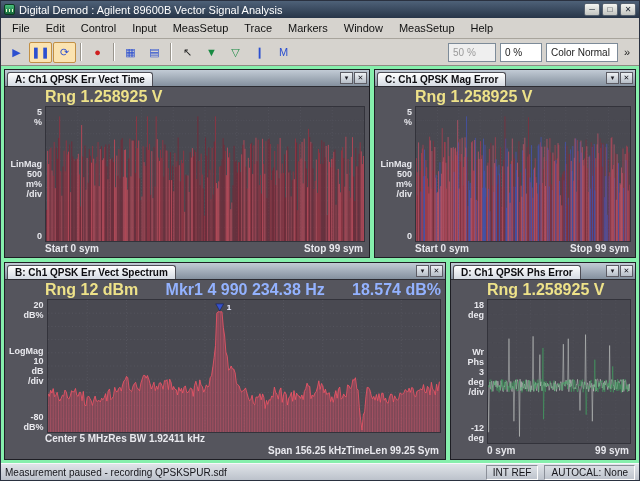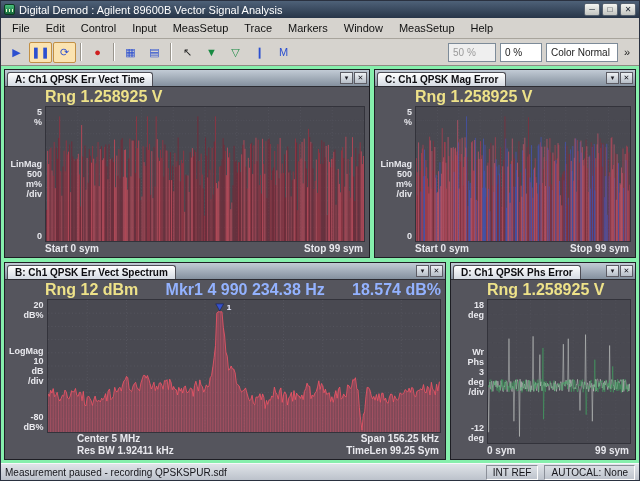--- a/index.html
+++ b/index.html
@@ -38,21 +38,21 @@
 .rng{color:#eee289;}
 .mkr{color:#93b2ff;}
 .spread{flex:1;display:flex;justify-content:space-between;}
 .pmid{flex:1;display:flex;min-height:0;}
 .ylab{flex:0 0 36px;display:flex;flex-direction:column;justify-content:space-between;align-items:flex-end;padding:1px 3px 1px 0;font-size:9px;font-weight:bold;color:#e9e9ee;line-height:10px;text-align:right;}
 .ylab.sm{flex:0 0 32px;}
 .yg{display:flex;flex-direction:column;align-items:flex-end;}
 svg.plot{flex:1;height:100%;min-width:0;border:1px solid #33333b;background:#494951;}
 .pbot{flex:0 0 13px;display:flex;justify-content:space-between;align-items:center;font-size:10px;font-weight:bold;color:#e9e9ee;padding-right:2px;white-space:nowrap;}
 .pbot2{flex:0 0 24px;display:flex;justify-content:space-between;font-size:10px;font-weight:bold;color:#e9e9ee;padding-right:2px;white-space:nowrap;}
-.pbot2 .col{display:flex;flex-direction:column;line-height:12px;margin-left:32px;}
+.pbot2 .col{display:flex;line-height:12px;}
 .pbot2 .col.right{align-items:flex-end;text-align:right;}
 .statusbar{flex:0 0 17px;background:linear-gradient(#e0e4e9,#bcc2cb);border-top:1px solid #f6f8fa;display:flex;align-items:center;font-size:10px;color:#15151a;padding:0 4px;gap:6px;}
 .sb-msg{flex:1;white-space:nowrap;overflow:hidden;}
 .sb-box{border:1px solid;border-color:#8b9099 #fdfdfd #fdfdfd #8b9099;padding:1px 6px;white-space:nowrap;}
 </style>
 </head>
 <body>
 
 <div class="app">
 

